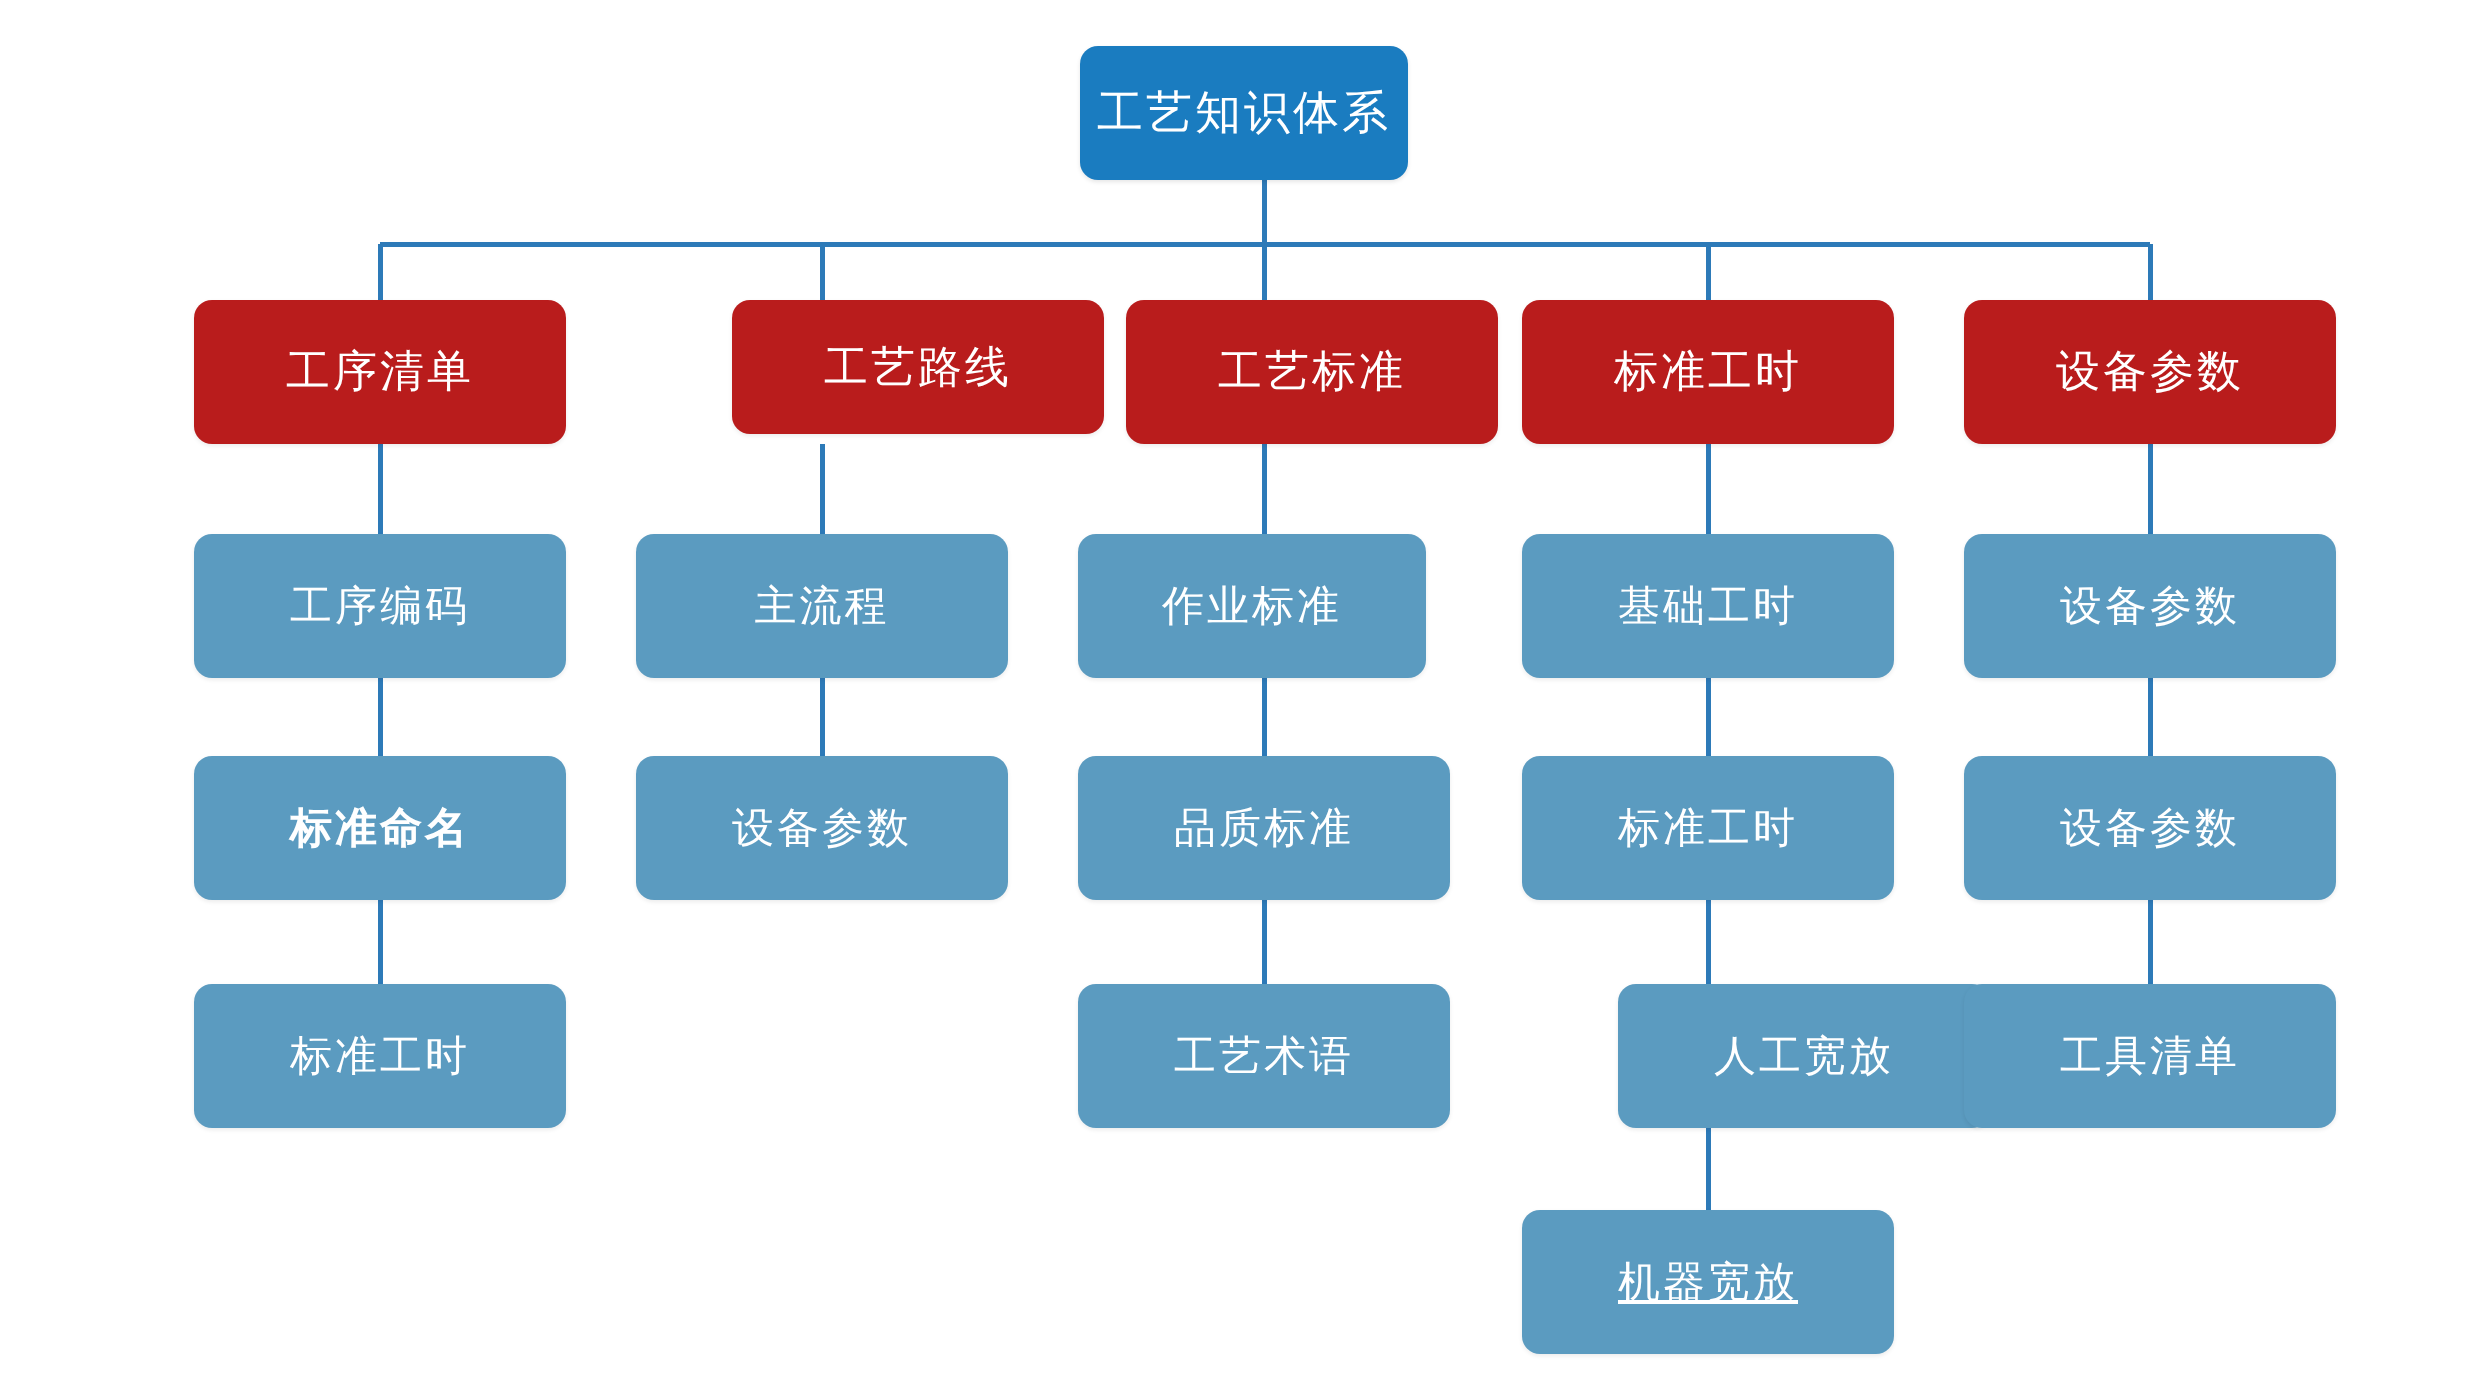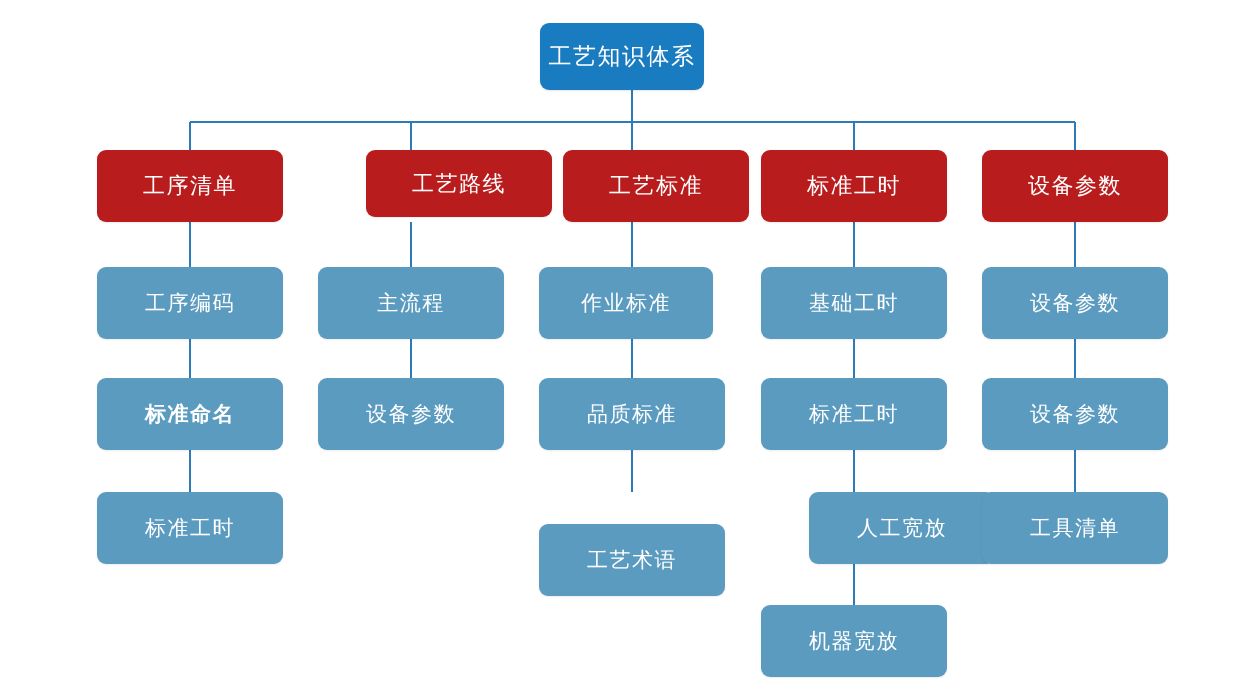--- a/index.html
+++ b/index.html
@@ -88,24 +88,24 @@
       <div class="node node-branch" style="left: 97px; top: 150px; width: 186px; height: 72px;">工序清单</div>
       <div class="node node-leaf" style="left: 97px; top: 267px; width: 186px; height: 72px;">工序编码</div>
       <div class="node node-leaf" style="left: 97px; top: 378px; width: 186px; height: 72px; font-weight: bold;">标准命名</div>
       <div class="node node-leaf" style="left: 97px; top: 492px; width: 186px; height: 72px;">标准工时</div>
       <div class="node node-branch" style="left: 318px; top: 150px; width: 186px; height: 67px; margin-left: 48px;">工艺路线</div>
       <div class="node node-leaf" style="left: 318px; top: 267px; width: 186px; height: 72px;">主流程</div>
       <div class="node node-leaf" style="left: 318px; top: 378px; width: 186px; height: 72px;">设备参数</div>
       <div class="node node-branch" style="left: 563px; top: 150px; width: 186px; height: 72px;">工艺标准</div>
       <div class="node node-leaf" style="left: 539px; top: 267px; width: 174px; height: 72px;">作业标准</div>
       <div class="node node-leaf" style="left: 539px; top: 378px; width: 186px; height: 72px;">品质标准</div>
-      <div class="node node-leaf" style="left: 539px; top: 492px; width: 186px; height: 72px; margin-top: 32px;">工艺术语</div>
+      <div class="node node-leaf" style="left: 539px; top: 492px; width: 186px; height: 72px;">工艺术语</div>
       <div class="node node-branch" style="left: 761px; top: 150px; width: 186px; height: 72px;">标准工时</div>
       <div class="node node-leaf" style="left: 761px; top: 267px; width: 186px; height: 72px;">基础工时</div>
       <div class="node node-leaf" style="left: 761px; top: 378px; width: 186px; height: 72px;">标准工时</div>
       <div class="node node-leaf" style="left: 761px; top: 492px; width: 186px; height: 72px; margin-left: 48px;">人工宽放</div>
-      <div class="node node-leaf" style="left: 761px; top: 605px; width: 186px; height: 72px;">机器宽放</div>
+      <div class="node node-leaf" style="left: 761px; top: 605px; width: 186px; height: 72px; text-decoration: underline;">机器宽放</div>
       <div class="node node-branch" style="left: 982px; top: 150px; width: 186px; height: 72px;">设备参数</div>
       <div class="node node-leaf" style="left: 982px; top: 267px; width: 186px; height: 72px;">设备参数</div>
       <div class="node node-leaf" style="left: 982px; top: 378px; width: 186px; height: 72px;">设备参数</div>
       <div class="node node-leaf" style="left: 982px; top: 492px; width: 186px; height: 72px;">工具清单</div>
     </div>
 </div>
 
 </body></html>

